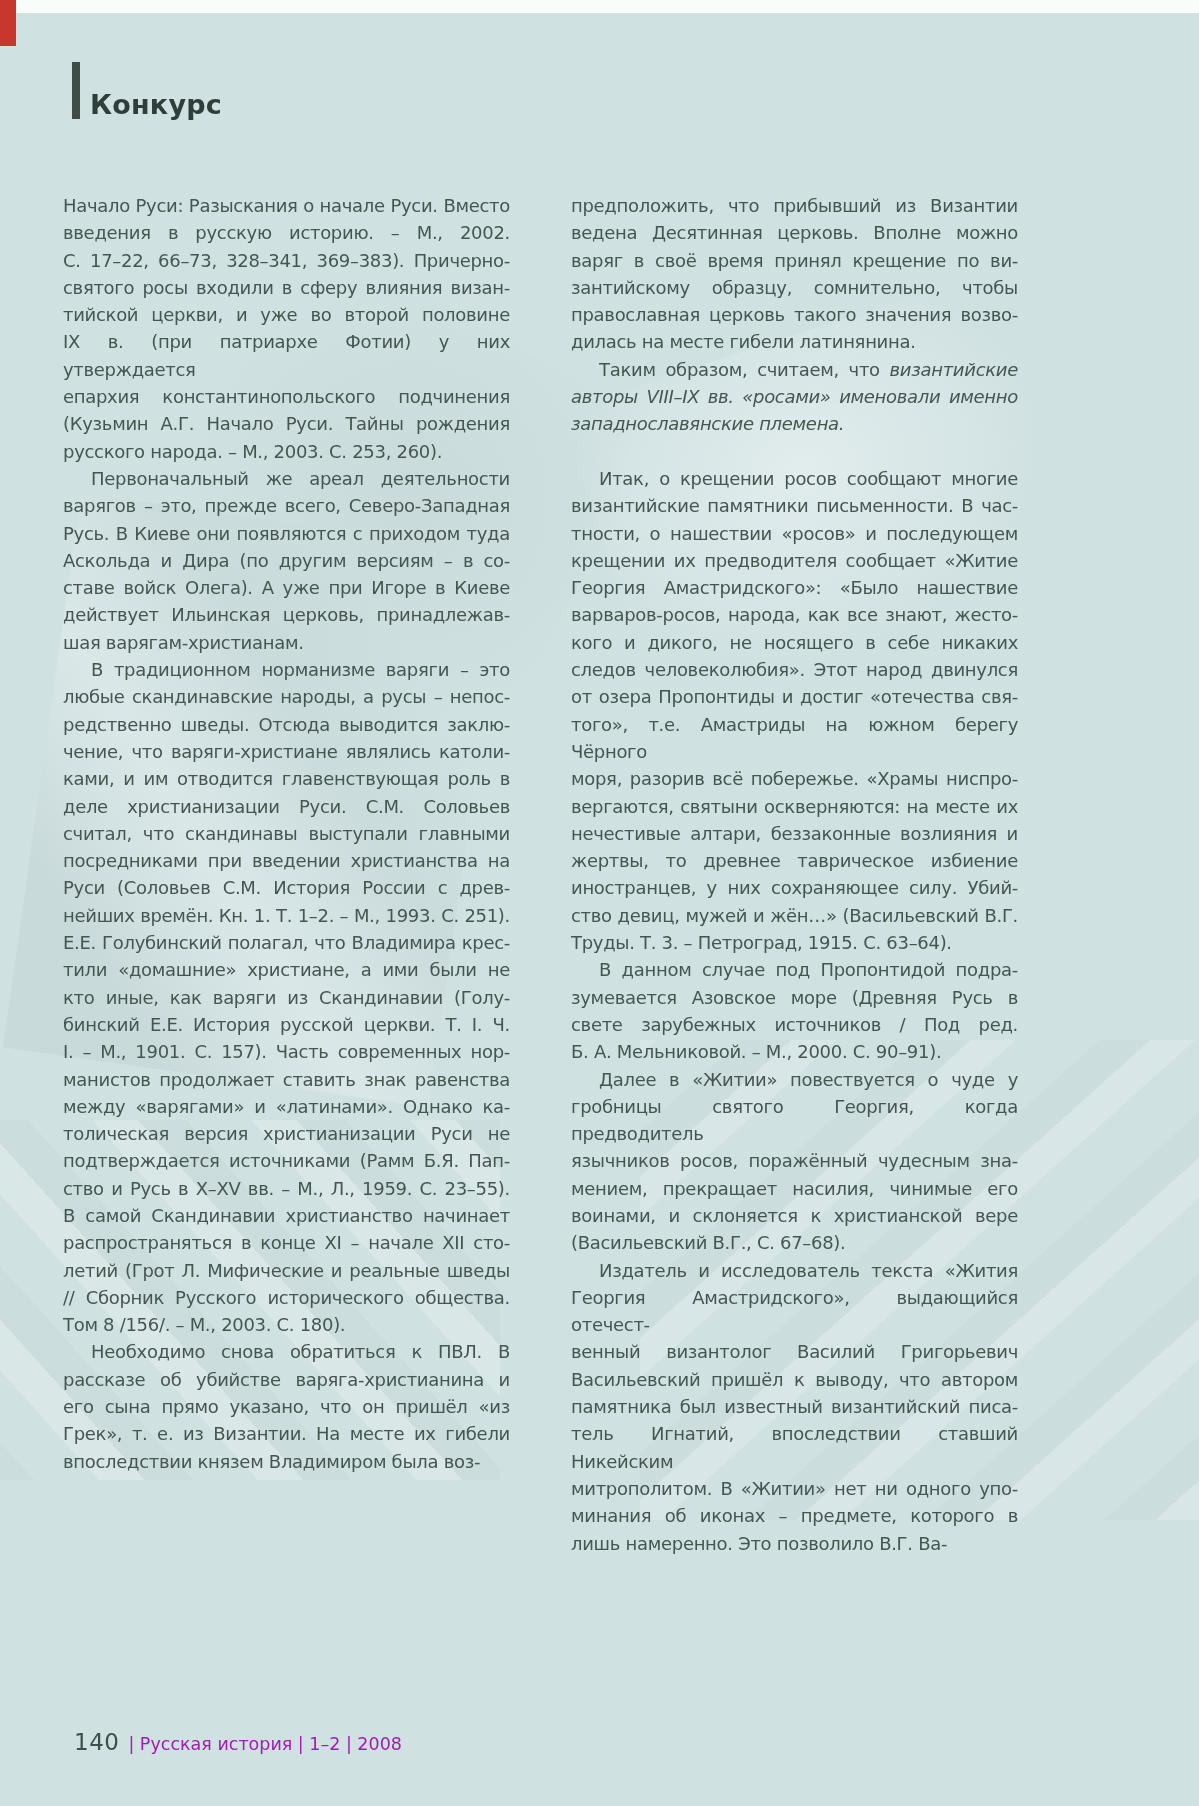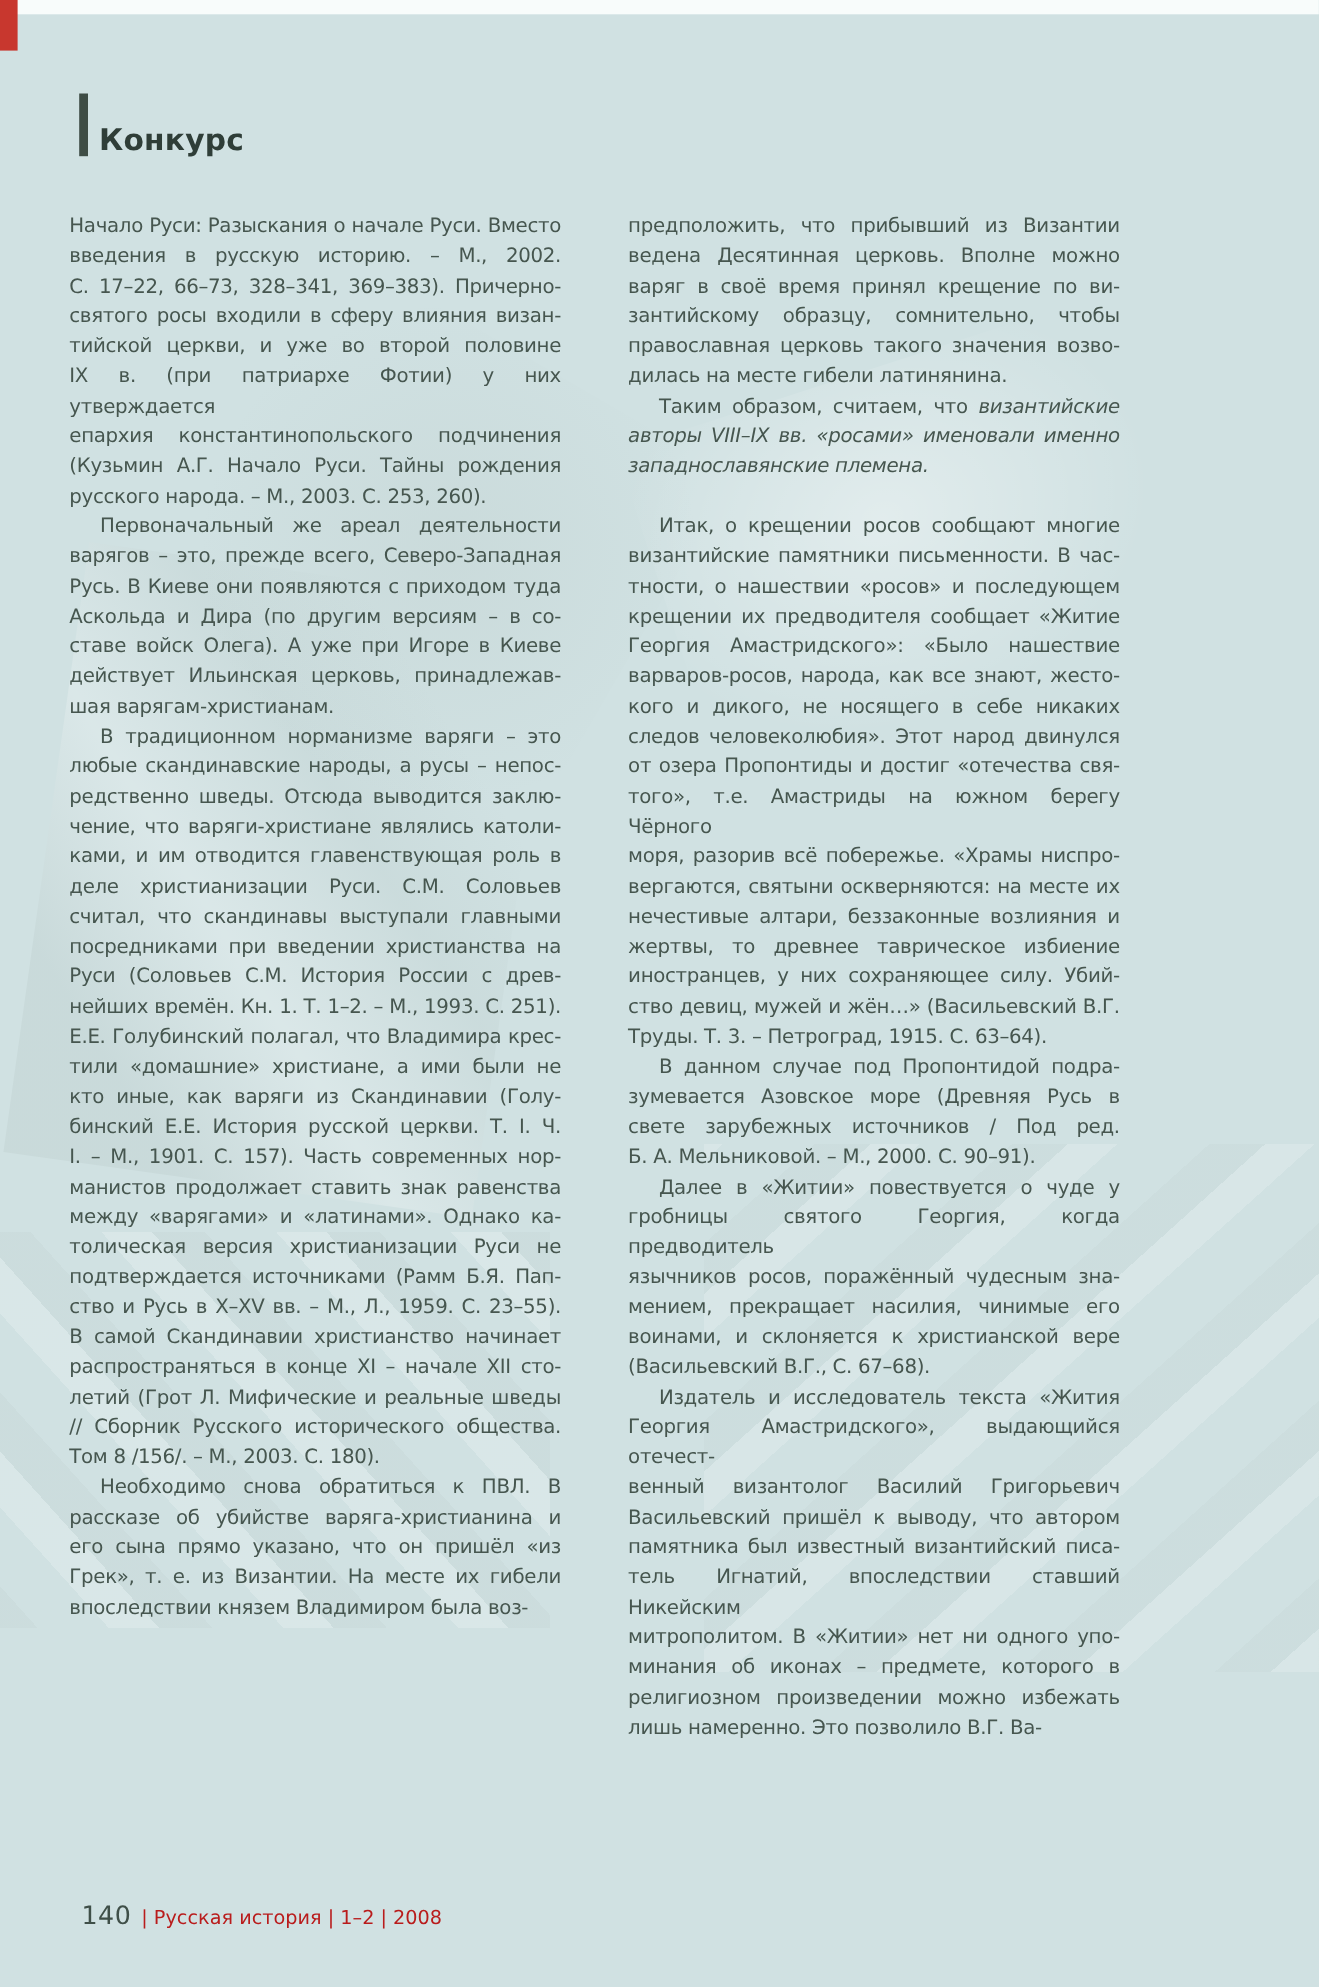--- a/index.html
+++ b/index.html
@@ -21,42 +21,42 @@
        transform:rotate(8deg);}
   .wm3{left:-60px;top:1120px;width:560px;height:360px;
        background:repeating-linear-gradient(48deg,rgba(255,255,255,0.20) 0 34px,rgba(150,162,158,0.07) 34px 70px,rgba(255,255,255,0) 70px 118px);}
   .wm4{left:640px;top:1040px;width:560px;height:480px;
        background:repeating-linear-gradient(-42deg,rgba(255,255,255,0.18) 0 30px,rgba(150,162,158,0.06) 30px 64px,rgba(255,255,255,0) 64px 120px);}
   .wm5{left:170px;top:300px;width:420px;height:420px;
        background:radial-gradient(ellipse at 55% 45%,rgba(150,162,156,0.10),rgba(255,255,255,0) 70%);
        transform:rotate(30deg);}
 
   
-  .header{position:absolute;left:72px;top:85px;display:flex;align-items:flex-end;gap:10px;}
+  .header{position:absolute;left:72px;top:62px;display:flex;align-items:flex-end;gap:10px;}
   .header-bar{width:8px;height:57px;background:#3e4d45;}
   .header-label{font-size:27px;font-weight:bold;color:#2f3e38;line-height:1;padding-bottom:1px;letter-spacing:0.2px;}
 
   
   .article{position:absolute;left:63px;top:192px;width:1014px;display:flex;gap:61px;}
   .col{width:447px;}
   .para{margin:0;}
   .para.gap{margin-top:27.3px;}
   .line{
     font-size:18px;line-height:27.3px;letter-spacing:-0.3px;
     text-align:justify;text-align-last:justify;
     white-space:normal;
   }
   .line.last{text-align-last:left;}
   .line.ind{text-indent:28px;}
   .line i{font-style:italic;}
 
   
   .footer{position:absolute;left:74px;top:1729px;display:flex;align-items:baseline;gap:9px;color:#3f4f48;}
   .footer-num{font-size:23px;font-weight:normal;letter-spacing:0.5px;}
-  .footer-meta{font-size:17.5px;color:#b91c1c;}
+  .footer-meta{font-size:17.5px;color:#a21caf;}
 </style>
 </head>
 <body>
 
 <div class="top-strip"></div>
 <div class="corner-mark"></div>
 <div class="wm wm1"></div>
 <div class="wm wm2"></div>
 <div class="wm wm3"></div>
 <div class="wm wm4"></div>
@@ -173,21 +173,20 @@
       </div>
       <div class="para">
         <div class="line ind"><span>Издатель и исследователь текста «Жития</span></div>
         <div class="line"><span>Георгия Амастридского», выдающийся отечест-</span></div>
         <div class="line"><span>венный византолог Василий Григорьевич</span></div>
         <div class="line"><span>Васильевский пришёл к выводу, что автором</span></div>
         <div class="line"><span>памятника был известный византийский писа-</span></div>
         <div class="line"><span>тель Игнатий, впоследствии ставший Никейским</span></div>
         <div class="line"><span>митрополитом. В «Житии» нет ни одного упо-</span></div>
         <div class="line"><span>минания об иконах – предмете, которого в</span></div>
-        <div class="line"><span>религиозном произведении можно избежать</span></div>
         <div class="line last"><span>лишь намеренно. Это позволило В.Г. Ва-</span></div>
       </div>
     </div>
 </div>
 
 <div class="footer">
   <span class="footer-num">140</span>
   <span class="footer-meta">| Русская история | 1–2 | 2008</span>
 </div>
 

